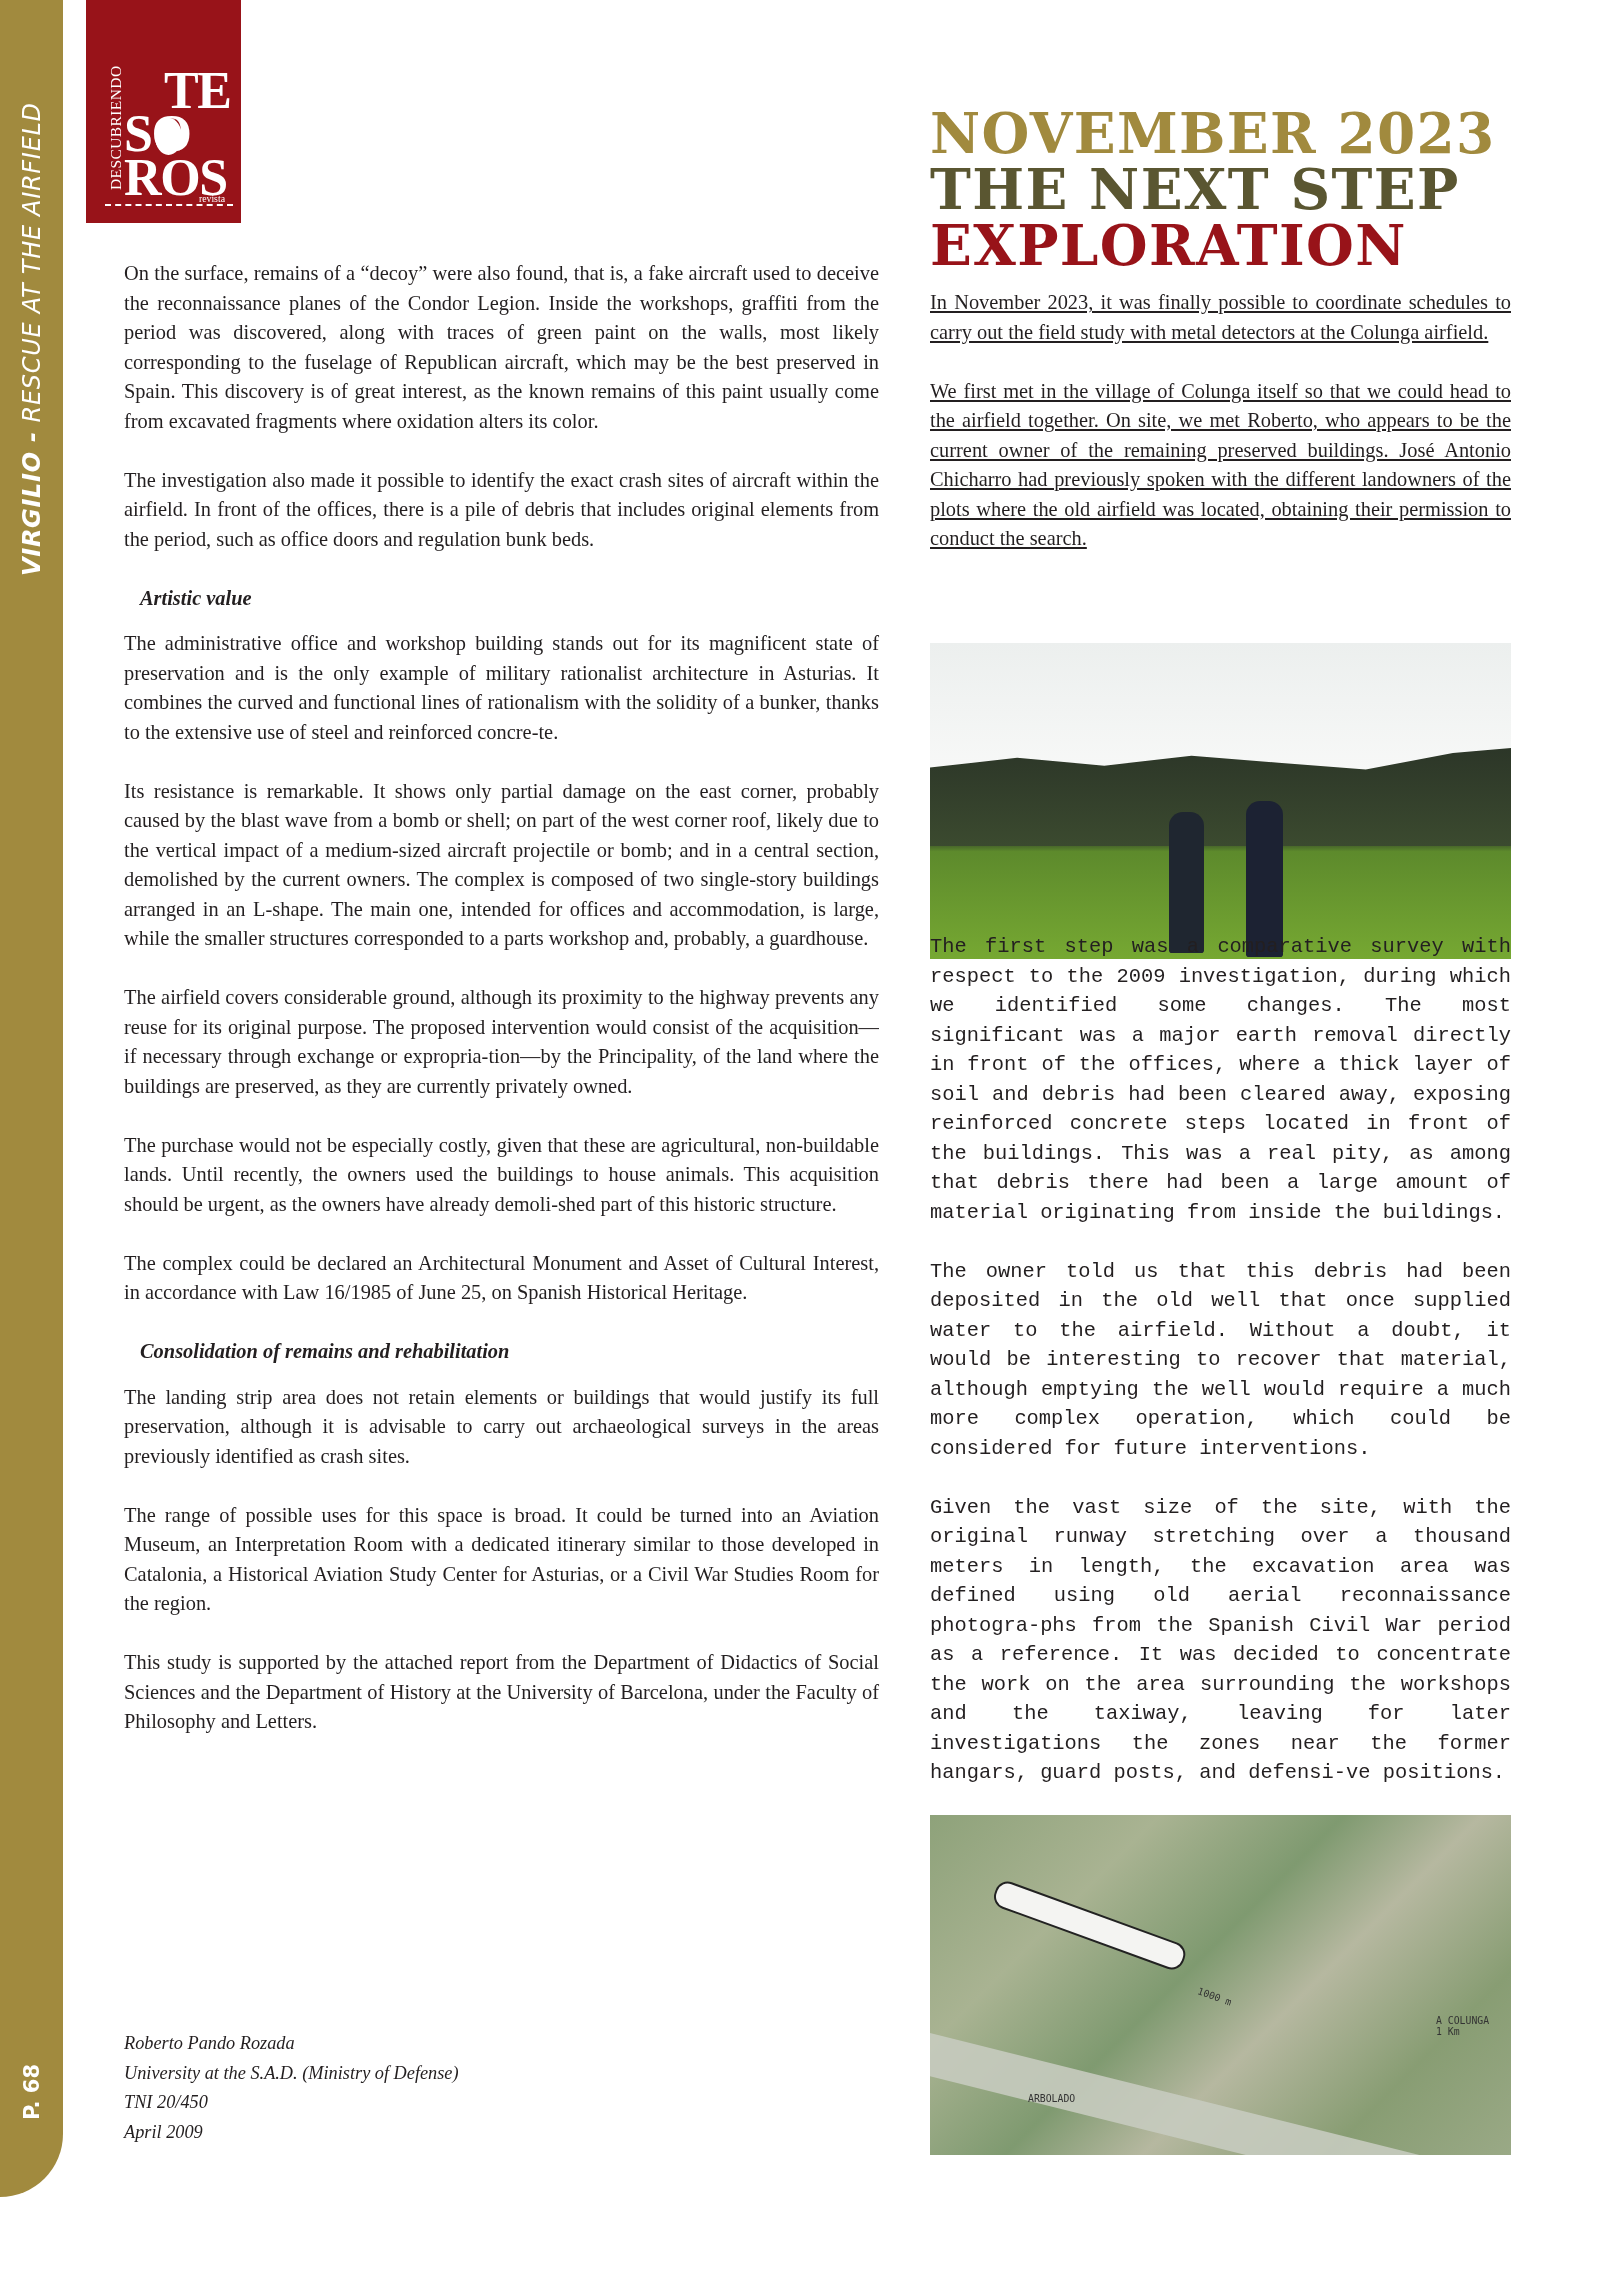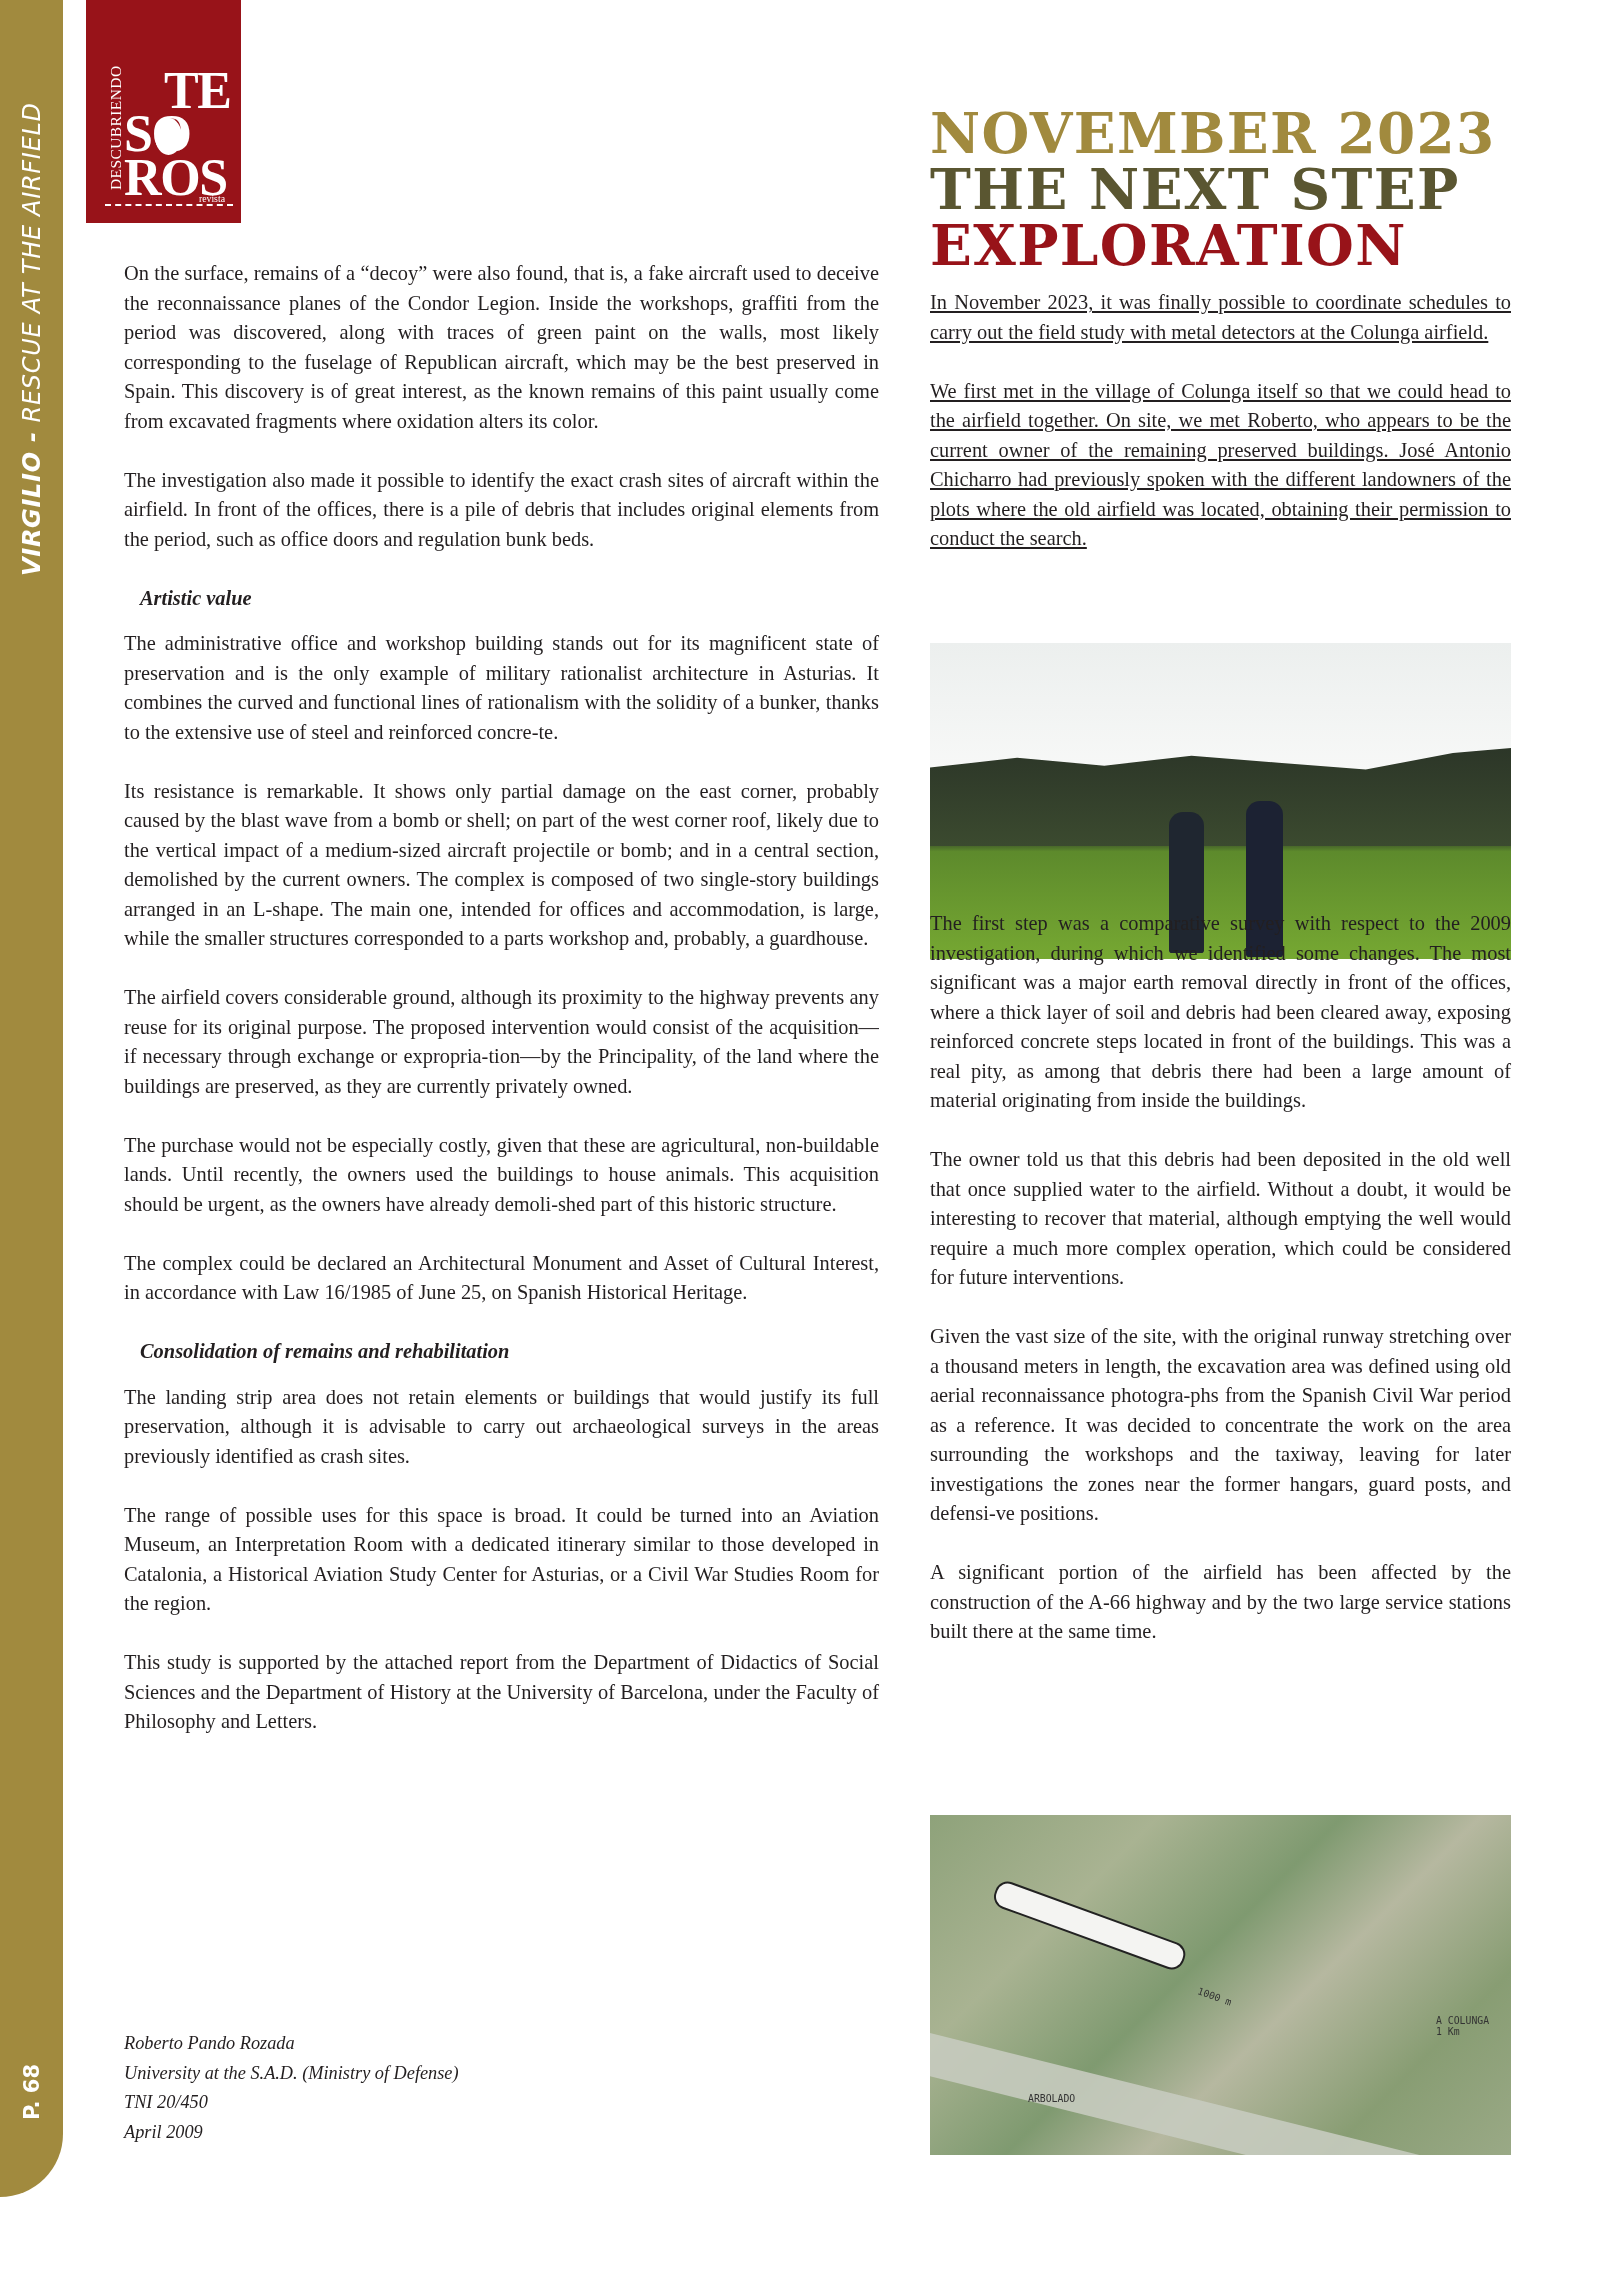--- a/index.html
+++ b/index.html
@@ -118,21 +118,21 @@
   <p>In November 2023, it was finally possible to coordinate schedules to carry out the field study with metal detectors at the Colunga airfield.</p>
   <p>We first met in the village of Colunga itself so that we could head to the airfield together. On site, we met Roberto, who appears to be the current owner of the remaining preserved buildings. José Antonio Chicharro had previously spoken with the different landowners of the plots where the old airfield was located, obtaining their permission to conduct the search.</p>
 </div>
 
 <div class="photo" aria-label="Two men standing in a green field with trees and mountains behind">
   <div class="hills"></div>
   <div class="person1"></div>
   <div class="person2"></div>
 </div>
 
-<div class="col-right" style="top: 909px;">
+<div class="col-right" style="top: 932px; font-family: Liberation Mono, monospace;">
   <p>The first step was a comparative survey with respect to the 2009 investigation, during which we identified some changes. The most significant was a major earth removal directly in front of the offices, where a thick layer of soil and debris had been cleared away, exposing reinforced concrete steps located in front of the buildings. This was a real pity, as among that debris there had been a large amount of material originating from inside the buildings.</p>
   <p>The owner told us that this debris had been deposited in the old well that once supplied water to the airfield. Without a doubt, it would be interesting to recover that material, although emptying the well would require a much more complex operation, which could be considered for future interventions.</p>
   <p>Given the vast size of the site, with the original runway stretching over a thousand meters in length, the excavation area was defined using old aerial reconnaissance photogra-phs from the Spanish Civil War period as a reference. It was decided to concentrate the work on the area surrounding the workshops and the taxiway, leaving for later investigations the zones near the former hangars, guard posts, and defensi-ve positions.</p>
   <p>A significant portion of the airfield has been affected by the construction of the A-66 highway and by the two large service stations built there at the same time.</p>
 </div>
 
 <div class="map" aria-label="Aerial photo of the airfield site with overlaid survey drawing">
   <div class="road"></div>
   <div class="runway"></div>
   <div class="label" style="left:98px; top:278px;">ARBOLADO</div>

